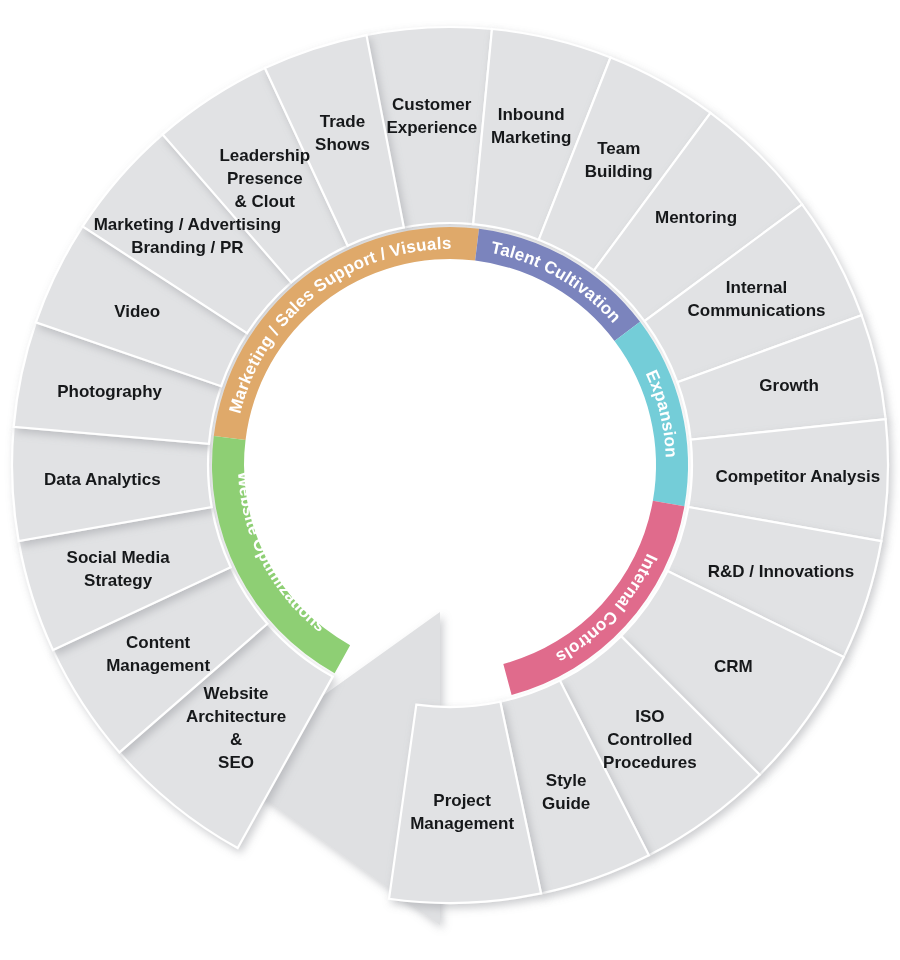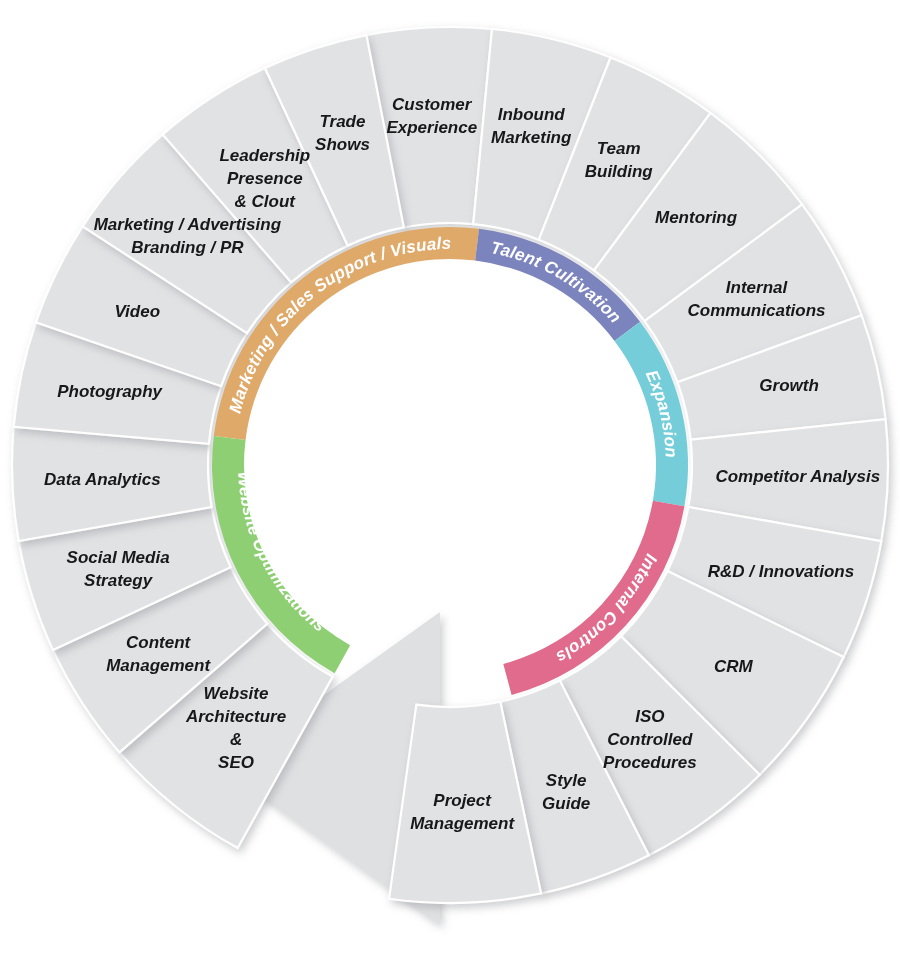--- a/index.html
+++ b/index.html
@@ -2,21 +2,21 @@
 <html><head>
 <meta charset="utf-8">
 <style>
   html,body{margin:0;padding:0;}
   body{
     width:900px;height:960px;
     background:#ffffff;
     font-family:"Liberation Sans", sans-serif;
     overflow:hidden;
   }
-  #wheel-root{position:relative;width:725px;height:960px;font-style:italic;}
+  #wheel-root{position:relative;width:725px;height:960px;}
   svg#wheel{display:block;width:900px;height:960px;}
   .ring-band{stroke:none;}
   .seg-label{
     fill:#16181a;
     font-family:"Liberation Sans", sans-serif;
     font-weight:bold;
     font-size:17px;
     text-anchor:middle;
     dominant-baseline:middle;
   }

